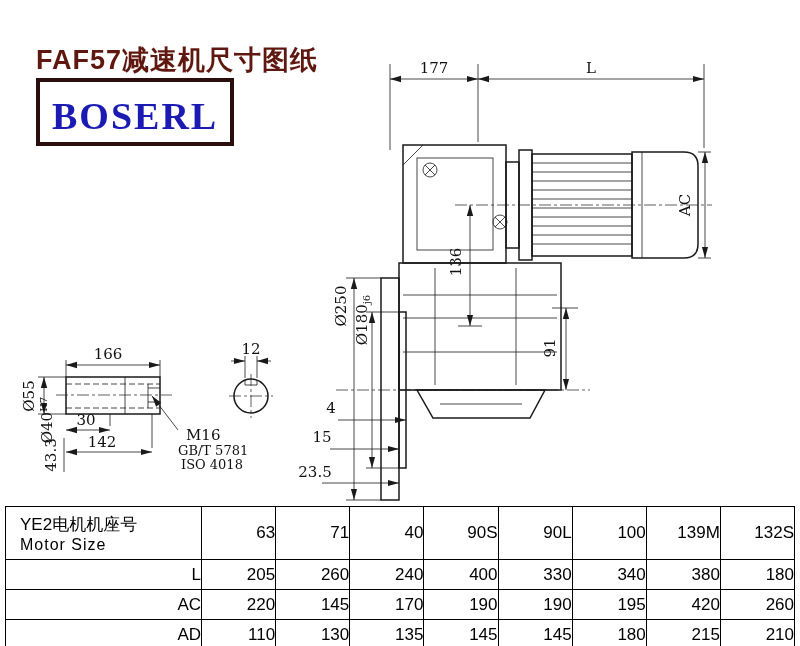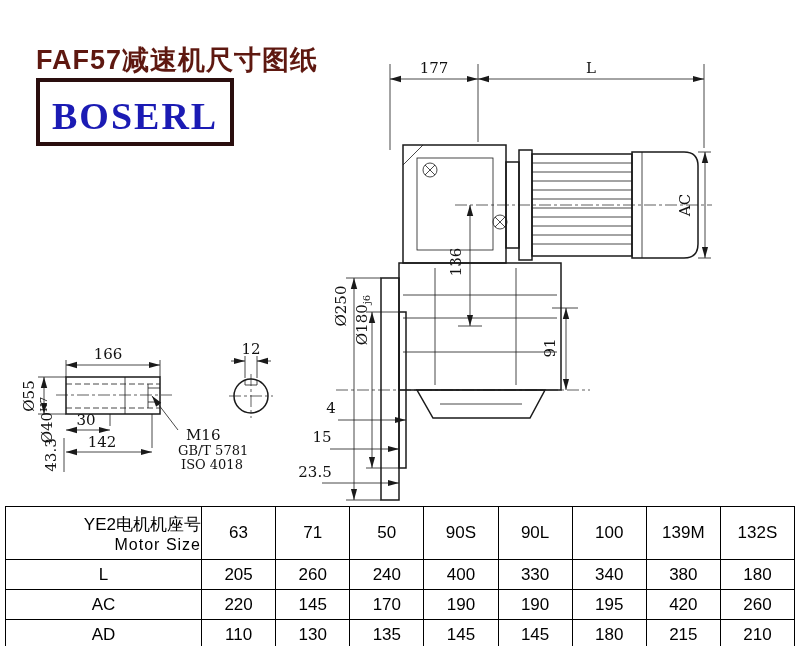--- a/index.html
+++ b/index.html
@@ -18,24 +18,24 @@
   .t{fill:none;stroke:var(--line,#1a1a1a);stroke-width:0.8;}
   .d{fill:none;stroke:var(--line,#1a1a1a);stroke-width:0.8;}
   .cl{fill:none;stroke:var(--line,#1a1a1a);stroke-width:0.7;stroke-dasharray:12 3 3 3;}
   .hid{fill:none;stroke:var(--line,#1a1a1a);stroke-width:0.8;stroke-dasharray:6 3;}
   text.dt{font-family:"DejaVu Serif",serif;font-size:15px;fill:#111;}
   text.sm{font-size:13px;}
   tspan.fit{font-size:10px;}
   
   #tablewrap{position:absolute;left:5px;top:506px;width:790px;}
   table{border-collapse:collapse;width:790px;table-layout:fixed;}
-  td,th{border:1.5px solid #000;text-align:center;font-weight:normal;
+  td,th{border:1.5px solid #000;text-align:right;font-weight:normal;
         font-size:17px;color:#000;padding:0;height:29px;}
   tr.hd th{height:52px;}
-  th.lbl{text-align:right;padding-left:14px;margin-top:38px;}
+  th.lbl{text-align:left;padding-left:14px;margin-top:38px;}
   .hdr-en{font-family:Liberation Sans, sans-serif;font-size:16px;letter-spacing:1px;}
   col.c0{width:196px;}
 </style>
 </head>
 <body>
 
 <div id="page">
 
   <svg width="800" height="505" viewBox="0 0 800 505">
     <defs>
@@ -196,21 +196,21 @@
           <col>
       </colgroup>
       <tbody>
           <tr class="hd">
         <th class="lbl">
           <div>YE2电机机座号</div>
           <div class="hdr-en">Motor Size</div>
         </th>
         <th>63</th>
         <th>71</th>
-        <th>50</th>
+        <th>40</th>
         <th>90S</th>
         <th>90L</th>
         <th>100</th>
         <th>139M</th>
         <th>132S</th>
       </tr>
       <tr>
         <th>L</th>
         <td>205</td>
         <td>260</td>

